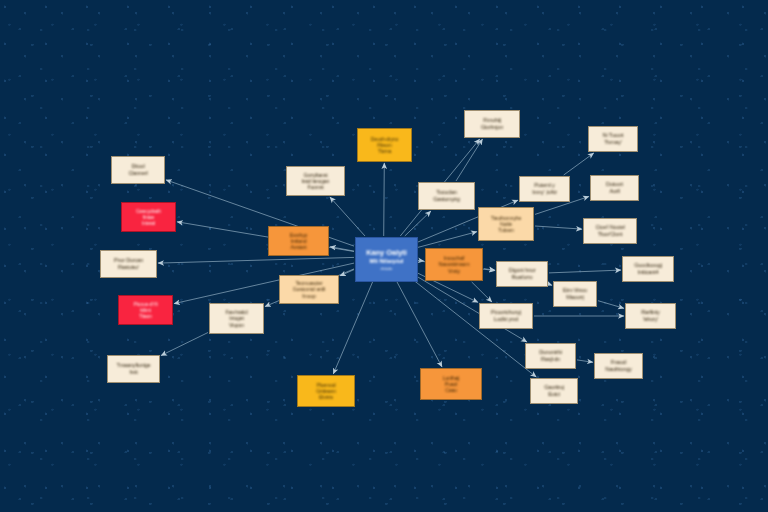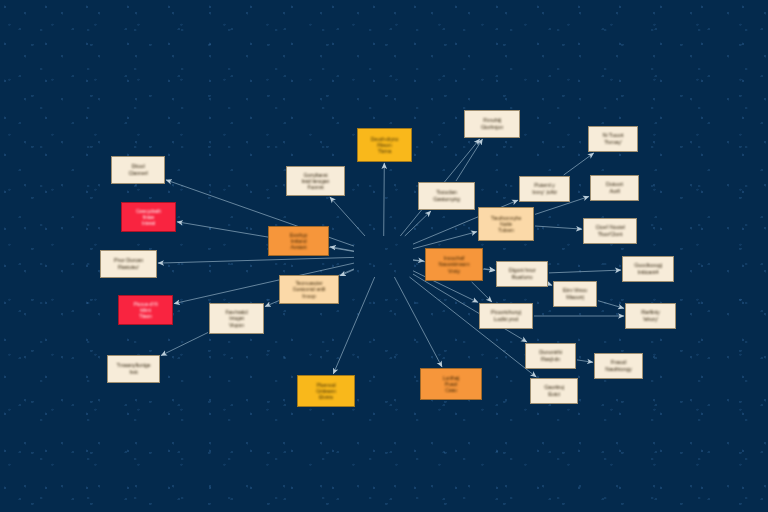--- a/index.html
+++ b/index.html
@@ -110,20 +110,25 @@
         <line x1="549.0" y1="284.2" x2="552.0" y2="285.3"></line>
         <line x1="598.0" y1="300.7" x2="624.0" y2="308.3"></line>
         <line x1="484.0" y1="268.7" x2="495.0" y2="270.2"></line>
         <line x1="471.7" y1="282.0" x2="491.9" y2="302.0"></line>
         <line x1="577.0" y1="359.9" x2="593.0" y2="362.3"></line>
         <line x1="534.0" y1="316.0" x2="624.0" y2="316.0"></line>
         <line x1="456.0" y1="181.0" x2="482.5" y2="139.0"></line>
       </g>
   </svg>
 
+  <div class="hub" id="hub" style="left: 355px; top: 237px; width: 57px; height: 39px;">
+    <span class="hl1">Kany Oalyti</span>
+    <span class="hl2">Mli Nilarpiul</span>
+    <span class="hl3">rhtiule</span>
+  </div>
 <div class="node c-cream md" style="left: 111px; top: 156px; width: 54px; height: 28px;">
       <span class="ln">Ditool</span>
       <span class="ln">Clannerl</span>
     </div>
     <div class="node c-red sm" style="left: 121px; top: 202px; width: 55px; height: 30px;">
       <span class="ln">Geecydrath</span>
       <span class="ln">fintae</span>
       <span class="ln">Interal</span>
     </div>
     <div class="node c-cream md" style="left: 100px; top: 250px; width: 57px; height: 28px;">

